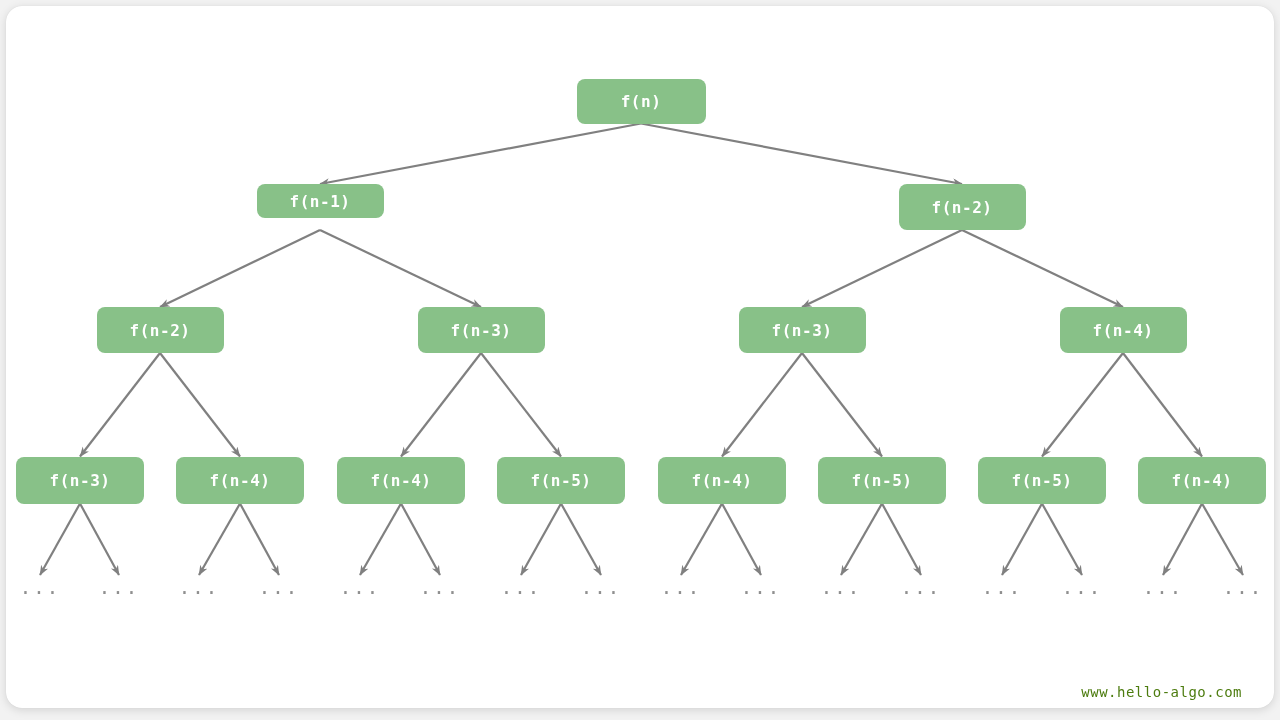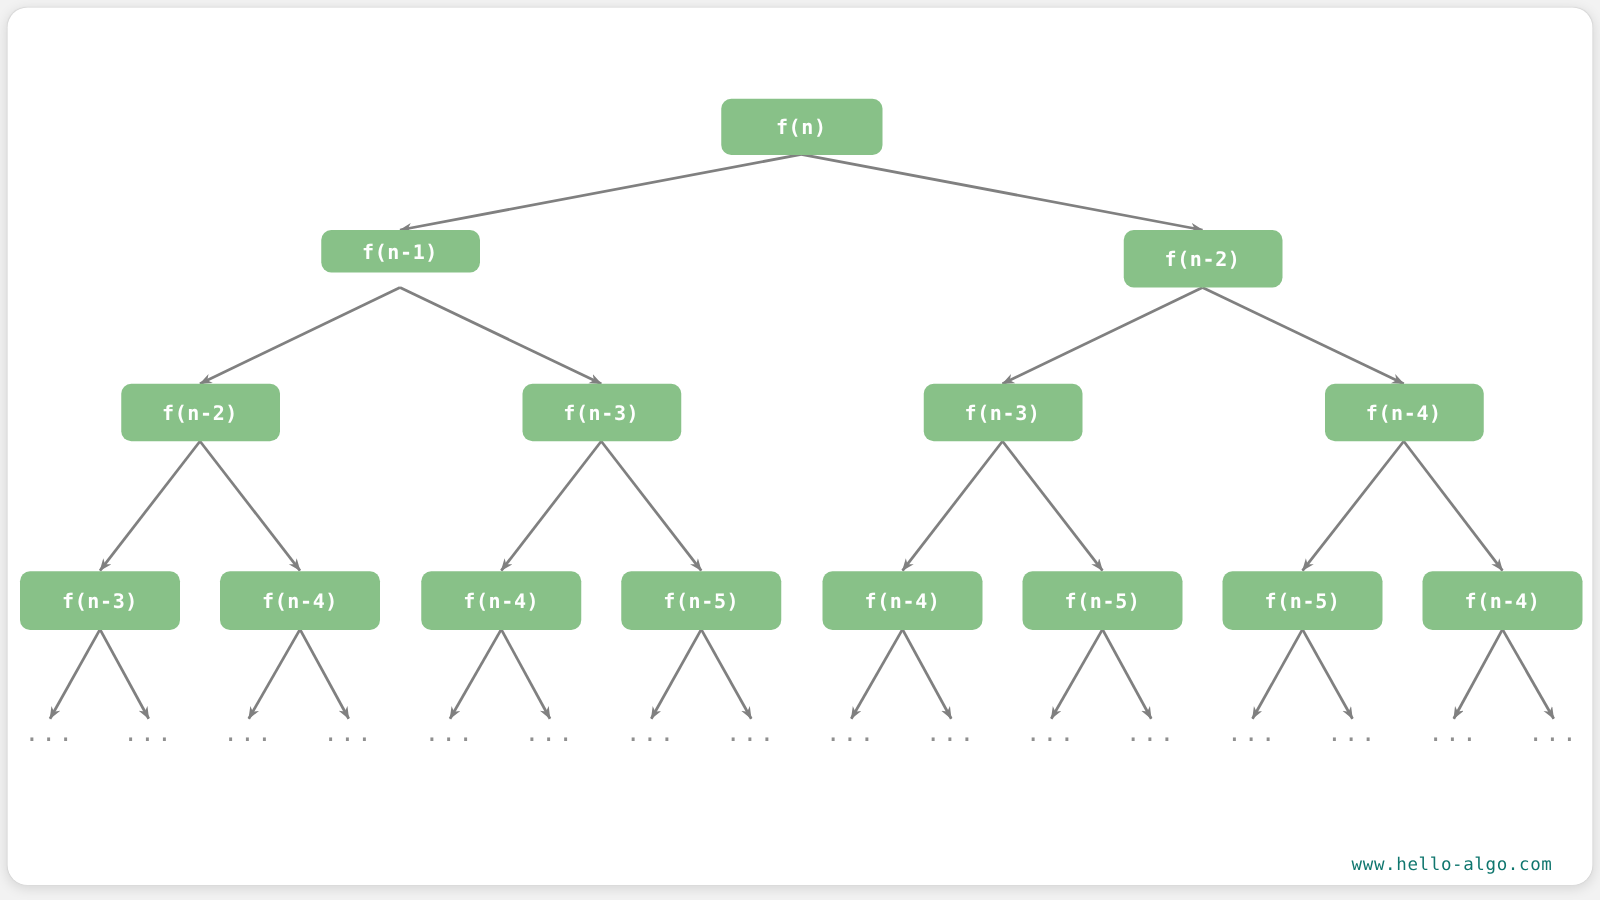--- a/index.html
+++ b/index.html
@@ -59,21 +59,21 @@
     font-size: 19px;
     letter-spacing: 2px;
     line-height: 1;
     transform: translate(-50%, -50%);
     white-space: nowrap;
   }
   #watermark {
     position: absolute;
     right: 38px;
     bottom: 20px;
-    color: #0f766e;
+    color: #4d7c0f;
     font-family: "DejaVu Sans Mono", monospace;
     font-size: 14px;
     letter-spacing: 0.5px;
     white-space: nowrap;
   }
 </style>
 </head>
 <body>
 
 <div id="stage">

